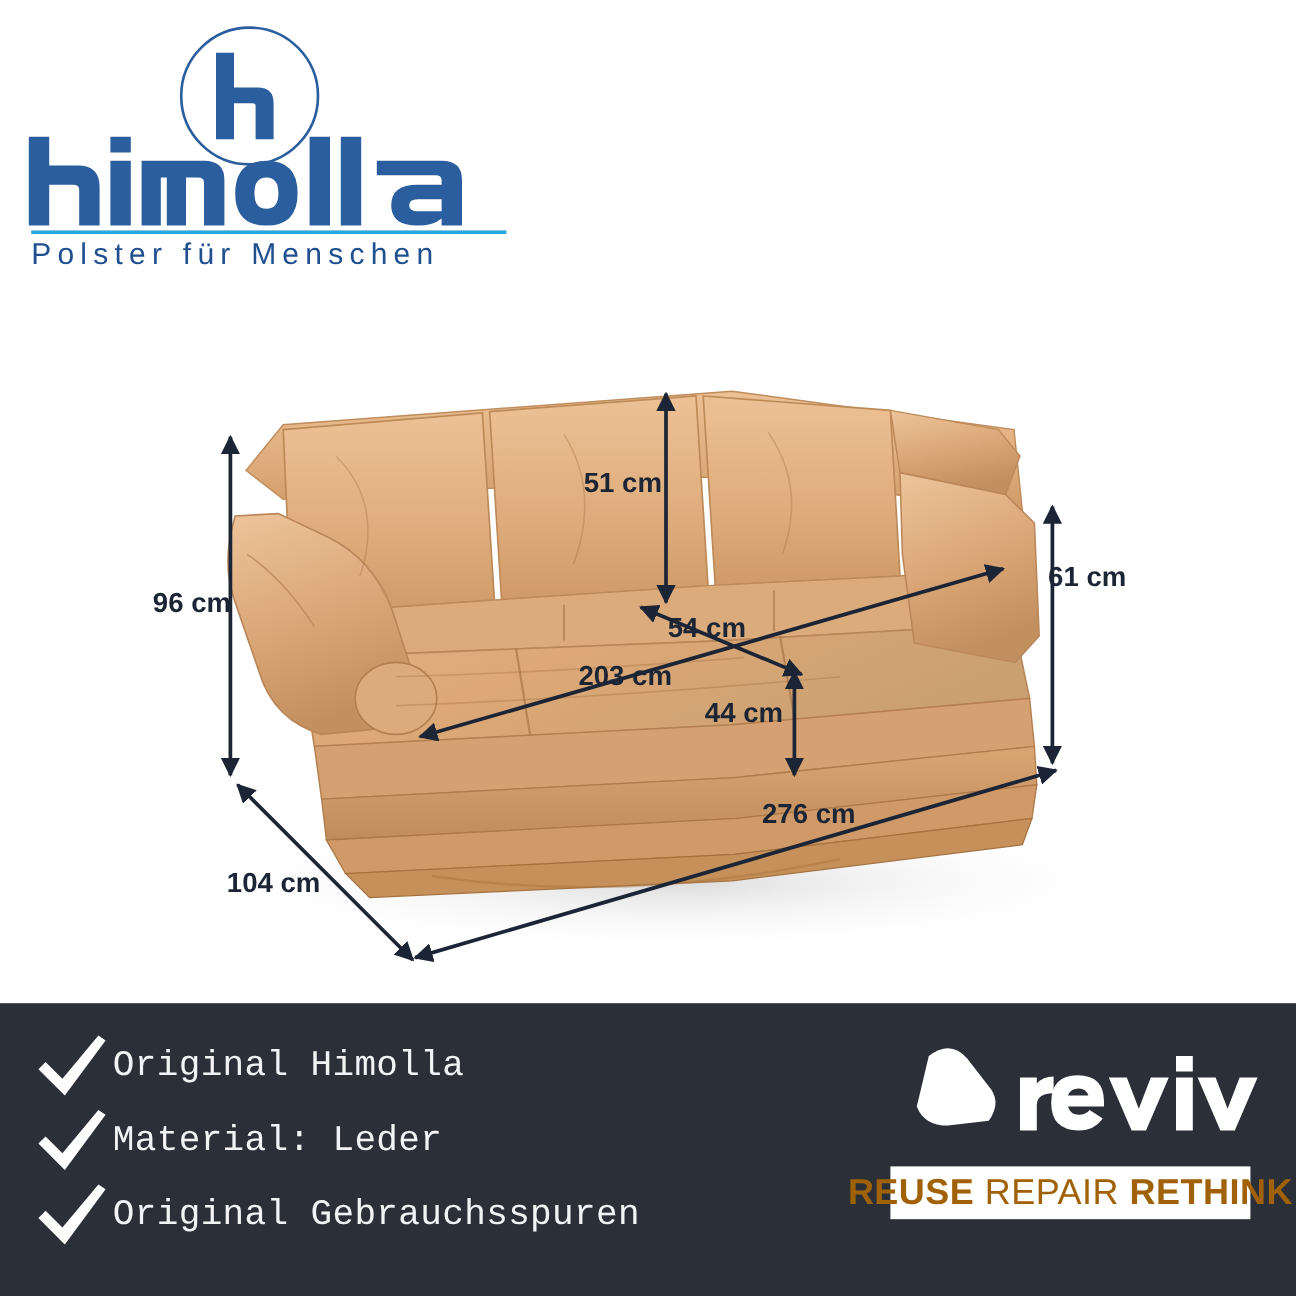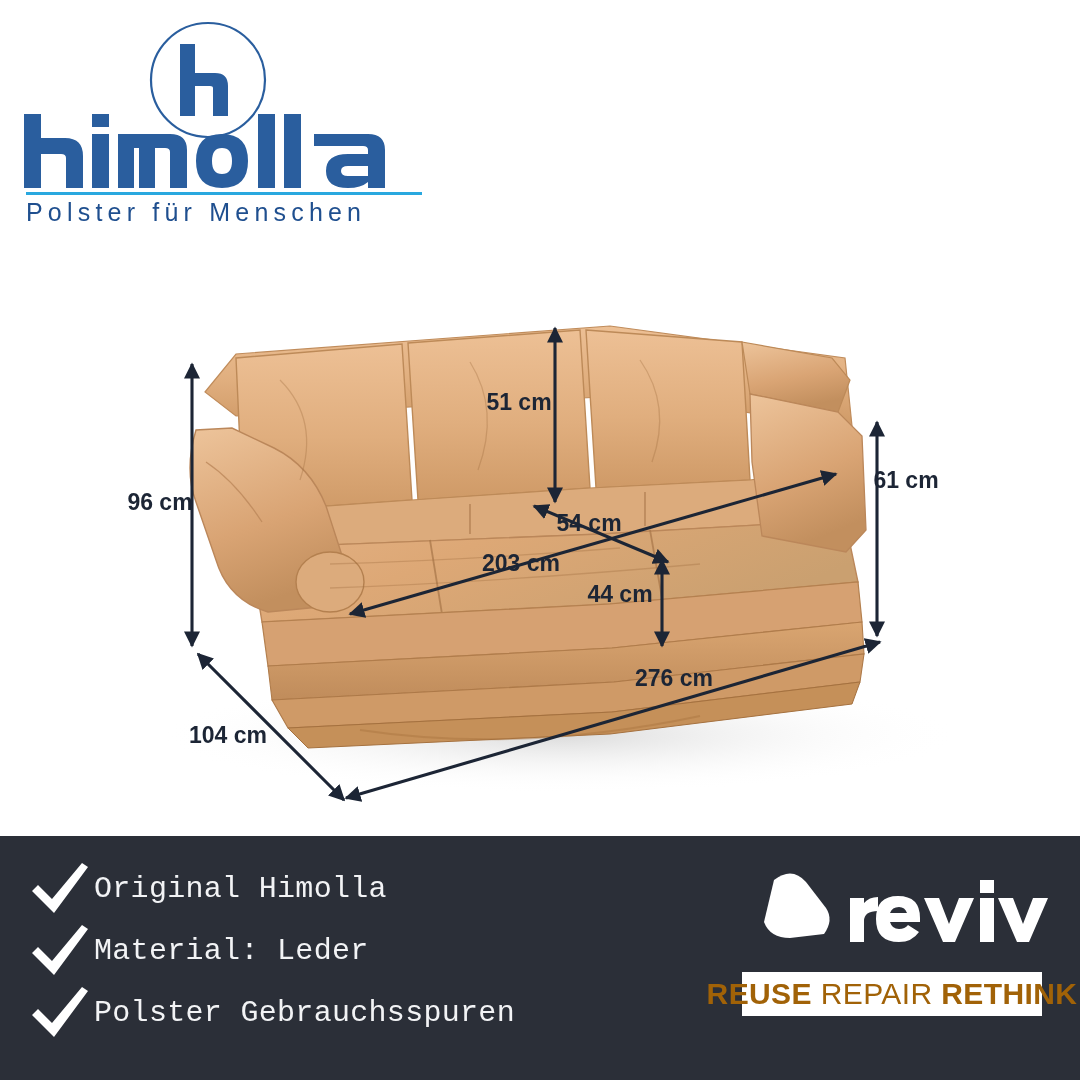--- a/index.html
+++ b/index.html
@@ -215,21 +215,21 @@
         <svg class="check" viewBox="0 0 66 56">
           <path d="M4 30 L10 24 L24 38 L54 2 L60 6 L26 52 Z" fill="#ffffff"></path>
         </svg>
         <span class="feature-label">Material: Leder</span>
       </div>
 
       <div class="feature-row">
         <svg class="check" viewBox="0 0 66 56">
           <path d="M4 30 L10 24 L24 38 L54 2 L60 6 L26 52 Z" fill="#ffffff"></path>
         </svg>
-        <span class="feature-label">Polster Gebrauchsspuren</span>
+        <span class="feature-label">Original Gebrauchsspuren</span>
       </div>
     </div>
 
     <div class="revive">
       <div class="revive-logo">
         <svg viewBox="0 0 320 86" width="320" height="86">
 
           <path d="M44 16 Q62 2 76 18 L96 44 Q104 56 94 70 L60 74 Q40 74 34 58 Z" fill="#ffffff"></path>
 
           <g fill="#ffffff">

